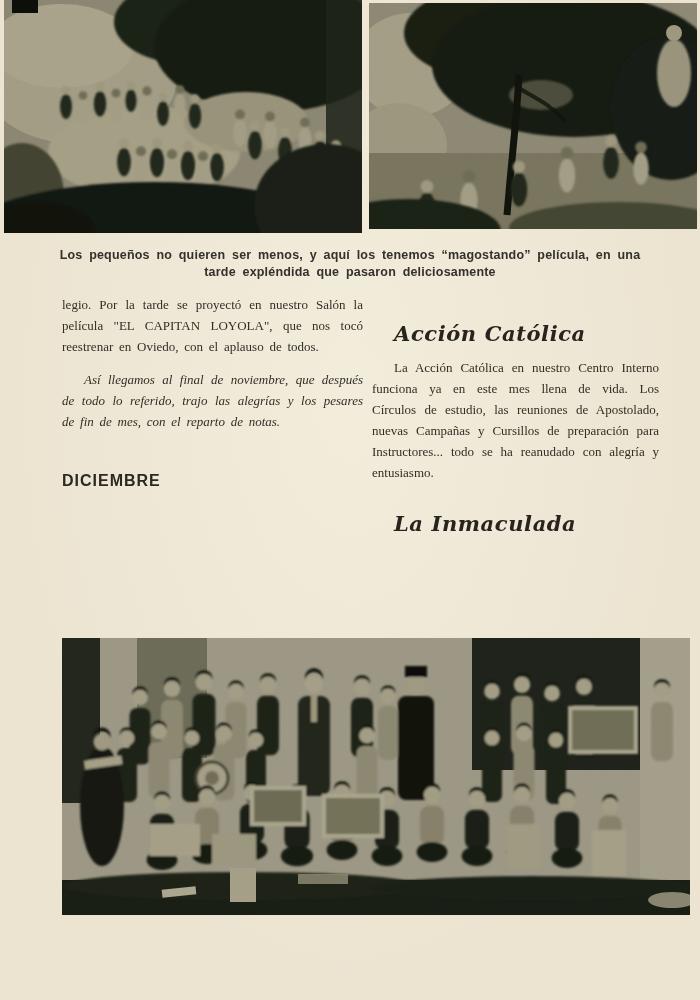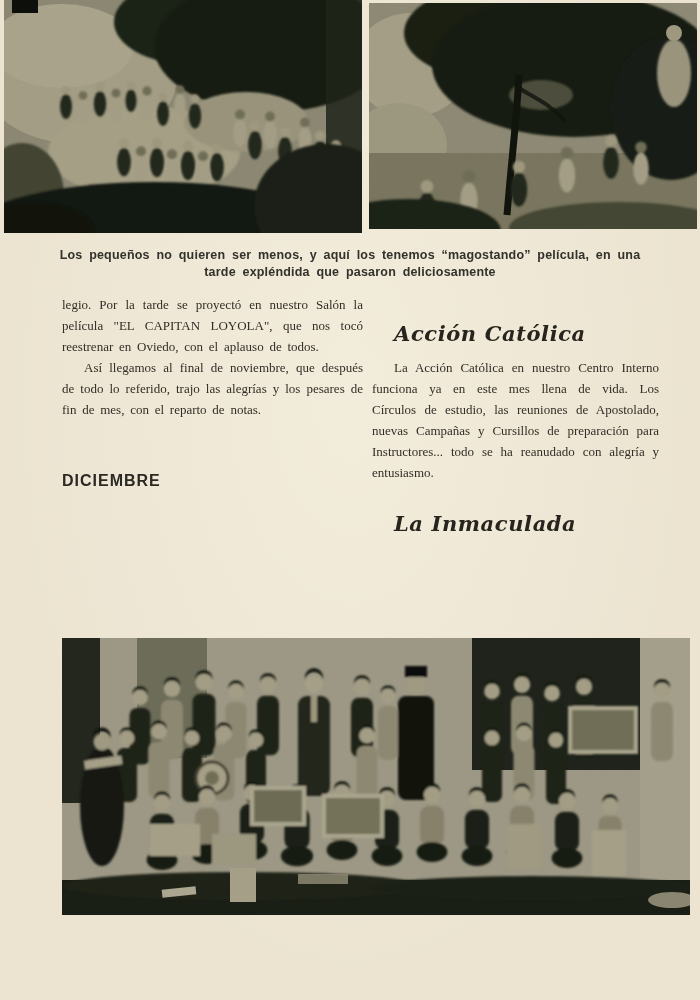--- a/index.html
+++ b/index.html
@@ -35,21 +35,21 @@
   #blkTL{left:62px;top:294px;width:301px;}
   #blkTR{left:372px;top:288px;width:287px;margin-top:33px;}
   #blkBL{left:62px;top:514px;width:301px;}
   #blkBR{left:372px;top:511px;width:287px;}
 
   .para{
     margin:0;
     font-size:13px;line-height:21px;color:#322e26;
     text-align:justify;word-spacing:2.5px;
   }
-  .para + .para{margin-top:0;}
+  .para + .para{margin-top:12px;font-style:italic;}
   .indent{text-indent:22px;}
 
   .script{
     margin:0 0 10px 0;padding-left:22px;
     font-family:"DejaVu Serif", serif;font-style:italic;font-weight:bold;
     font-size:21px;line-height:26px;color:#27241d;letter-spacing:.6px;
   }
 
   #diciembre{
     position:absolute;left:62px;top:471px;width:596px;margin:0;

